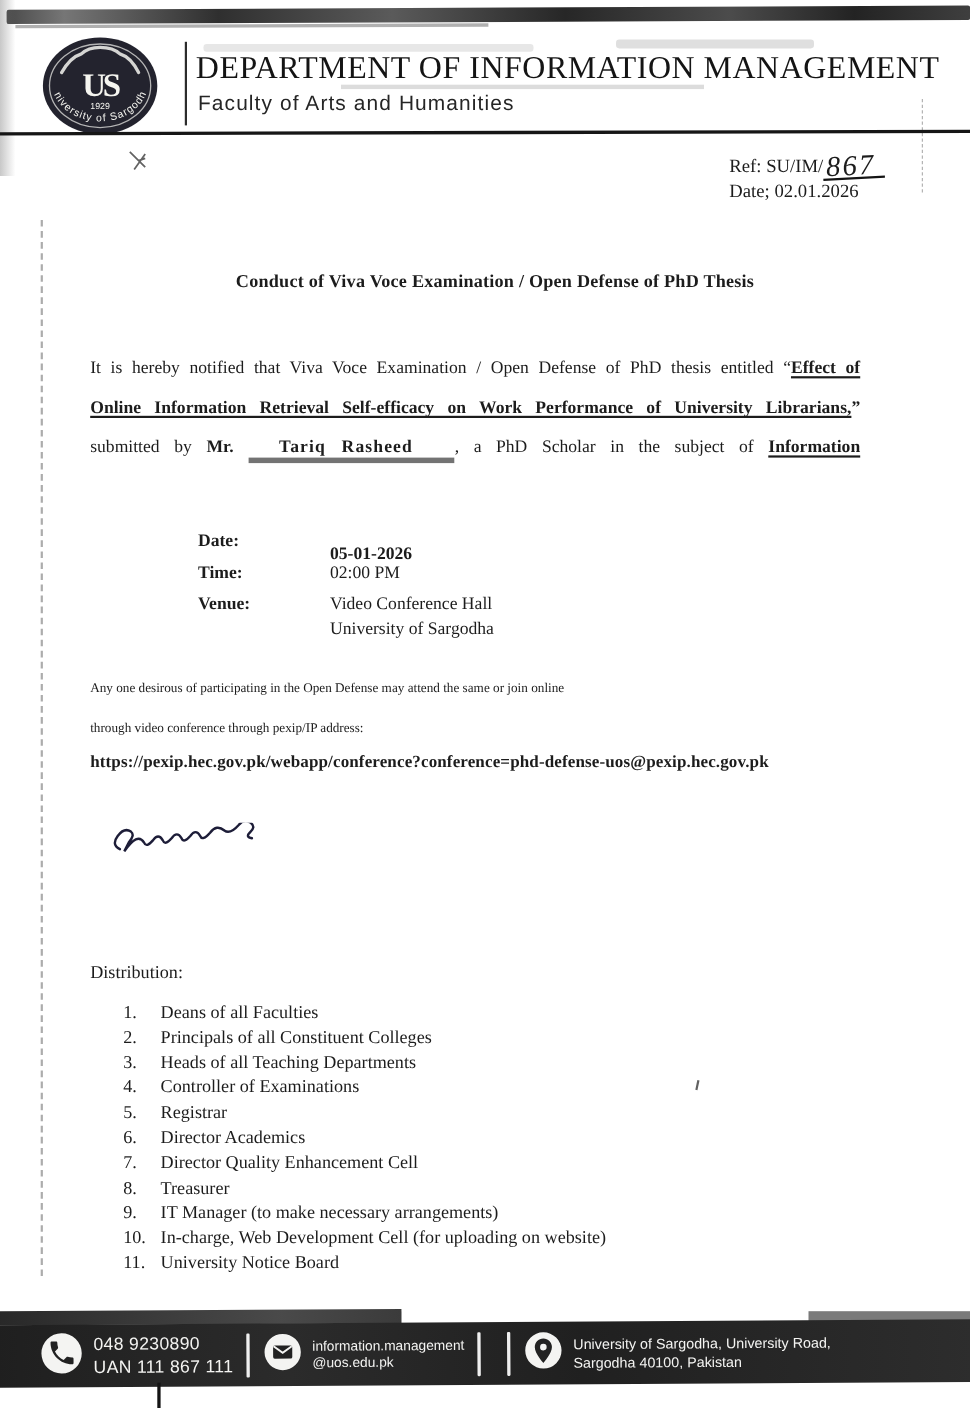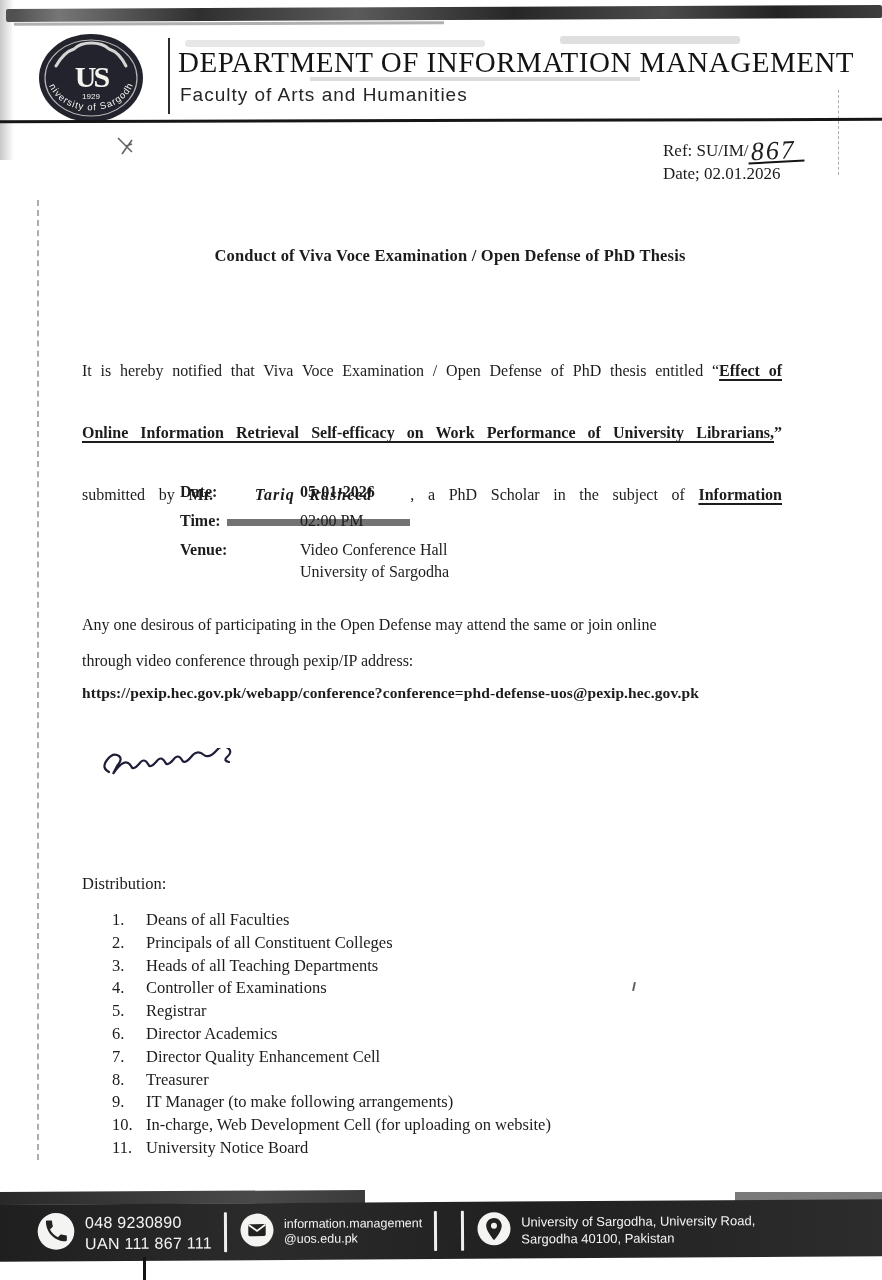--- a/index.html
+++ b/index.html
@@ -38,31 +38,31 @@
   .ref-line{text-align:left;padding-left:103px;white-space:nowrap;}
   .hand-number{display:inline-block;font-size:26px;font-style:italic;letter-spacing:2px;line-height:18px;
     border-bottom:2px solid #141414;padding:0 8px 1px 3px;transform:rotate(-3deg);vertical-align:-3px;}
   .date-line{padding-left:103px;white-space:nowrap;}
 
   
   .notice-title{position:absolute;left:130px;top:246px;width:640px;text-align:center;font-weight:bold;font-size:16.5px;letter-spacing:.2px;}
 
   
   .para1{position:absolute;left:82px;top:322px;width:700px;font-size:16px;}
-  .para1 .bline{line-height:26px;margin-bottom:10px;text-align:justify;text-align-last:justify;margin-top:36px;}
+  .para1 .bline{line-height:26px;margin-bottom:10px;text-align:justify;text-align-last:justify;}
   .para1 .bline.last{text-align:left;text-align-last:left;}
   .bu{font-weight:bold;text-decoration:underline;text-underline-offset:3px;text-decoration-thickness:1.5px;}
   .b{font-weight:bold;}
-  .blank-name{font-weight:bold;border-bottom:7px solid #737373;padding:0 38px 16px 28px;letter-spacing:1px;font-style:italic;}
+  .blank-name{font-weight:bold;border-bottom:5px solid #737373;padding:0 38px 1px 28px;letter-spacing:1px;}
 
   .schedule{position:absolute;left:180px;top:483px;width:450px;font-size:16px;}
   .sch-label{position:absolute;left:0;font-weight:bold;text-align:center;}
   .sch-value{position:absolute;left:120px;}
 
-  .para2{position:absolute;left:82px;top:612px;width:720px;font-size:16px;}
+  .para2{position:absolute;left:82px;top:612px;width:720px;font-size:12px;}
   .para2 .bline{line-height:26px;margin-bottom:10px;}
   .conf-link{position:absolute;left:82px;top:684px;width:760px;font-size:15.5px;font-weight:bold;letter-spacing:.1px;}
 
   
   .sig-img{position:absolute;left:95px;top:748px;}
   .sig-block{position:absolute;left:84px;top:776px;font-size:16px;line-height:21px;}
   .sig-name{font-weight:bold;}
 
   
   .dist-heading{position:absolute;left:82px;top:874px;font-size:16.5px;}
@@ -136,21 +136,21 @@
   <div class="notice-title">Conduct of Viva Voce Examination / Open Defense of PhD Thesis</div>
 
   <div class="para1">
     <div class="bline"><span>It is hereby notified that Viva Voce Examination / Open Defense of PhD thesis entitled “</span><span class="bu">Effect of</span></div>
     <div class="bline"><span class="bu">Online Information Retrieval Self-efficacy on Work Performance of University Librarians,</span><span class="b">”</span></div>
     <div class="bline"><span>submitted by </span><span class="b">Mr.</span> <span class="blank-name">Tariq Rasheed</span><span>, a PhD Scholar in the subject of </span><span class="bu">Information</span></div>
   </div>
 
   <div class="schedule">
     <span class="sch-label" style="top:0">Date:</span>
-    <span class="sch-value b" style="top:0">05-01-2026</span>
+    <span class="sch-value b" style="top:12px">05-01-2026</span>
     <span class="sch-label" style="top:29px">Time:</span>
     <span class="sch-value" style="top:29px">02:00 PM</span>
     <span class="sch-label" style="top:58px">Venue:</span>
     <span class="sch-value" style="top:58px">Video Conference Hall</span>
     <span class="sch-value" style="top:80px">University of Sargodha</span>
   </div>
 
   <div class="para2">
     <div class="bline">Any one desirous of participating in the Open Defense may attend the same or join online</div>
     <div class="bline">through video conference through pexip/IP address:</div>
@@ -192,21 +192,21 @@
     <div class="dist-item">
         <span class="dist-num">7.</span>
         <span class="dist-text">Director Quality Enhancement Cell</span>
       </div>
     <div class="dist-item">
         <span class="dist-num">8.</span>
         <span class="dist-text">Treasurer</span>
       </div>
     <div class="dist-item">
         <span class="dist-num">9.</span>
-        <span class="dist-text">IT Manager (to make following arrangements)</span>
+        <span class="dist-text">IT Manager (to make necessary arrangements)</span>
       </div>
     <div class="dist-item">
         <span class="dist-num">10.</span>
         <span class="dist-text">In-charge, Web Development Cell (for uploading on website)</span>
       </div>
     <div class="dist-item">
         <span class="dist-num">11.</span>
         <span class="dist-text">University Notice Board</span>
       </div>
   </div>

